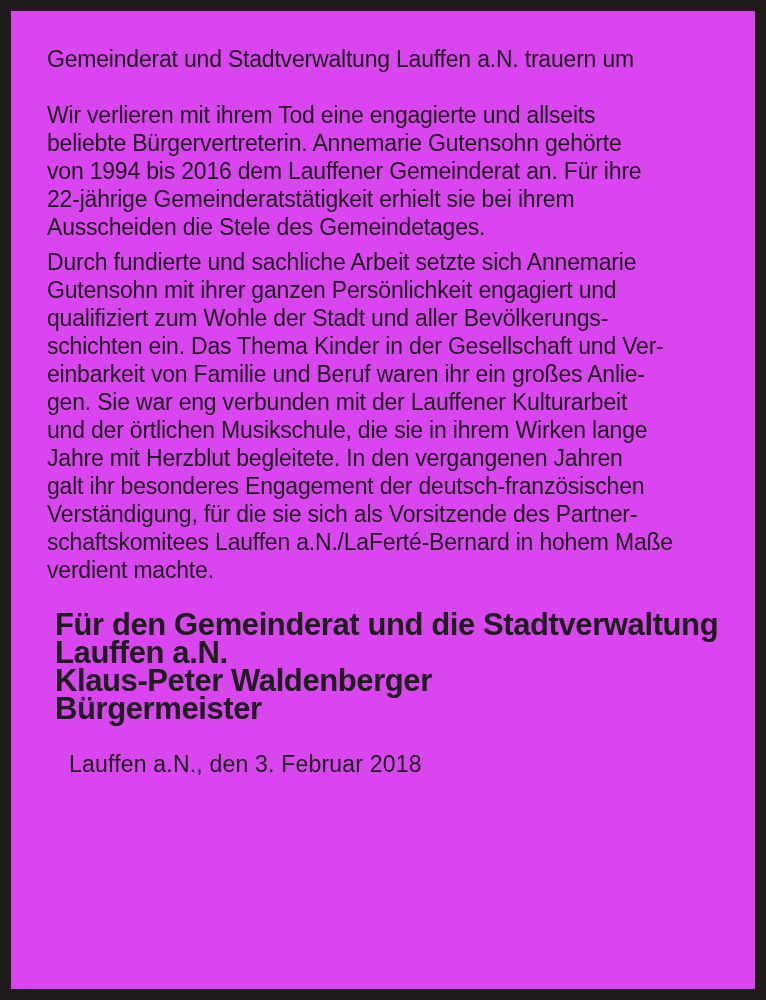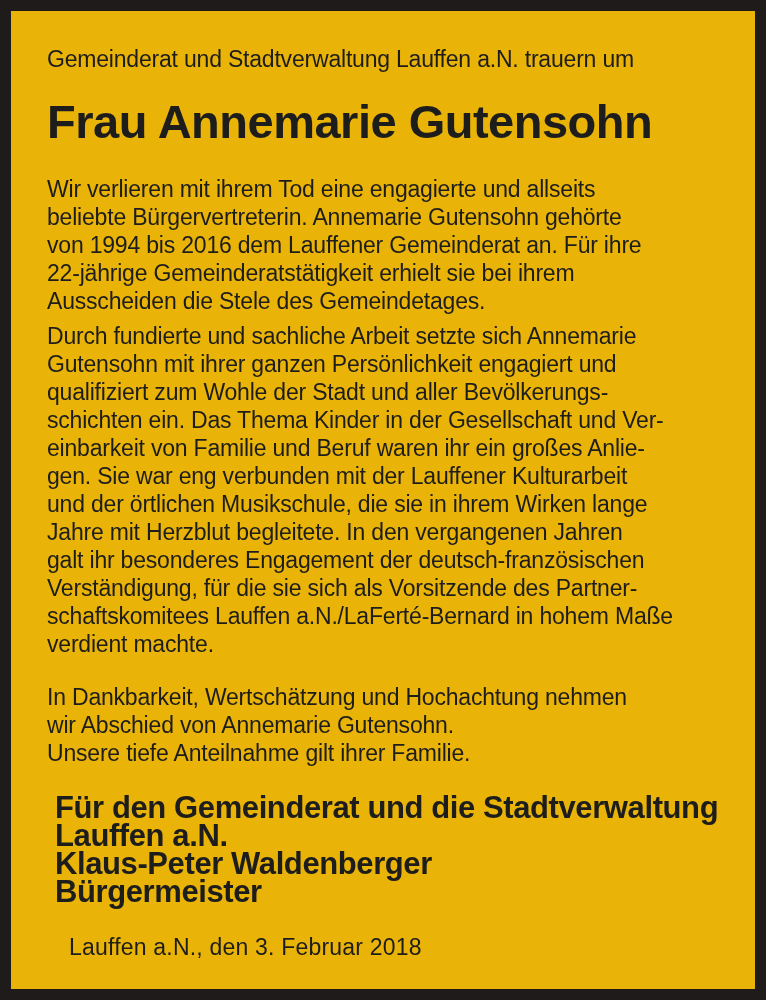--- a/index.html
+++ b/index.html
@@ -6,21 +6,21 @@
     margin: 0;
     padding: 0;
     background: #ffffff;
     font-family: "Liberation Sans", sans-serif;
   }
   .card {
     box-sizing: border-box;
     width: 766px;
     height: 1000px;
     border: 11px solid #1f1b1a;
-    background: #eab308;
+    background: #d946ef;
     overflow: hidden;
   }
   .inner {
     box-sizing: border-box;
     padding: 34px 28px 0 36px;
     color: #1d1d1b;
   }
   .intro {
     font-size: 23px;
     line-height: 28px;
@@ -63,44 +63,40 @@
   }
 </style>
 </head>
 <body>
 
 <div class="card">
   <div class="inner">
 
     <div class="intro">Gemeinderat und Stadtverwaltung Lauffen a.N. trauern um</div>
 
-    <div class="title">Frau Annemarie Gutensohn</div>
 
     <div class="para p1">Wir verlieren mit ihrem Tod eine engagierte und allseits
 beliebte Bürgervertreterin. Annemarie Gutensohn gehörte
 von 1994 bis 2016 dem Lauffener Gemeinderat an. Für ihre
 22-jährige Gemeinderatstätigkeit erhielt sie bei ihrem
 Ausscheiden die Stele des Gemeindetages.</div>
 
     <div class="para p2">Durch fundierte und sachliche Arbeit setzte sich Annemarie
 Gutensohn mit ihrer ganzen Persönlichkeit engagiert und
 qualifiziert zum Wohle der Stadt und aller Bevölkerungs-
 schichten ein. Das Thema Kinder in der Gesellschaft und Ver-
 einbarkeit von Familie und Beruf waren ihr ein großes Anlie-
 gen. Sie war eng verbunden mit der Lauffener Kulturarbeit
 und der örtlichen Musikschule, die sie in ihrem Wirken lange
 Jahre mit Herzblut begleitete. In den vergangenen Jahren
 galt ihr besonderes Engagement der deutsch-französischen
 Verständigung, für die sie sich als Vorsitzende des Partner-
 schaftskomitees Lauffen a.N./LaFerté-Bernard in hohem Maße
 verdient machte.</div>
 
-    <div class="para p3">In Dankbarkeit, Wertschätzung und Hochachtung nehmen
-wir Abschied von Annemarie Gutensohn.
-Unsere tiefe Anteilnahme gilt ihrer Familie.</div>
 
     <div class="signature">Für den Gemeinderat und die Stadtverwaltung Lauffen a.N.
 Klaus-Peter Waldenberger
 Bürgermeister</div>
 
     <div class="dateline">Lauffen a.N., den 3. Februar 2018</div>
 
   </div>
 </div>
 

